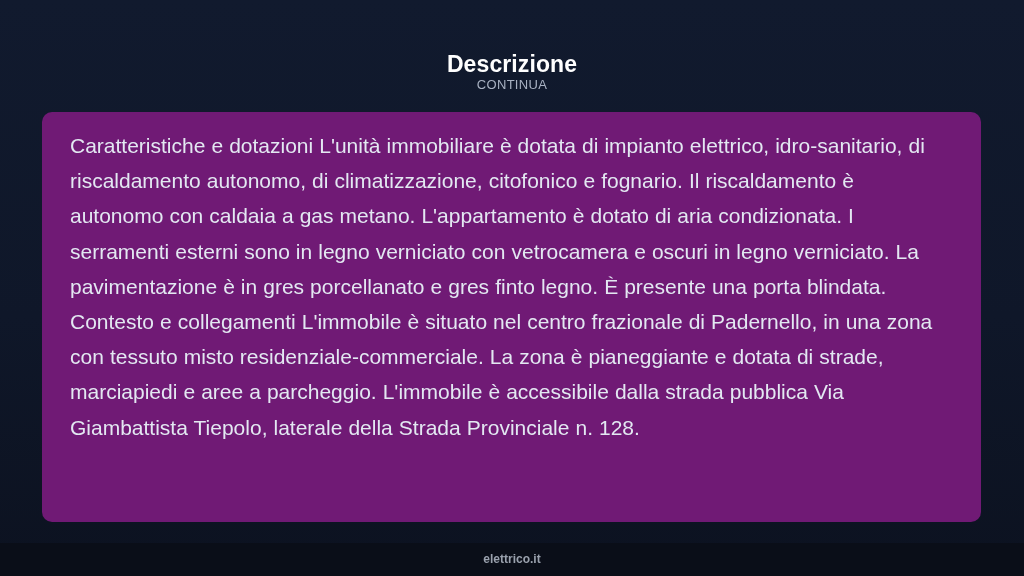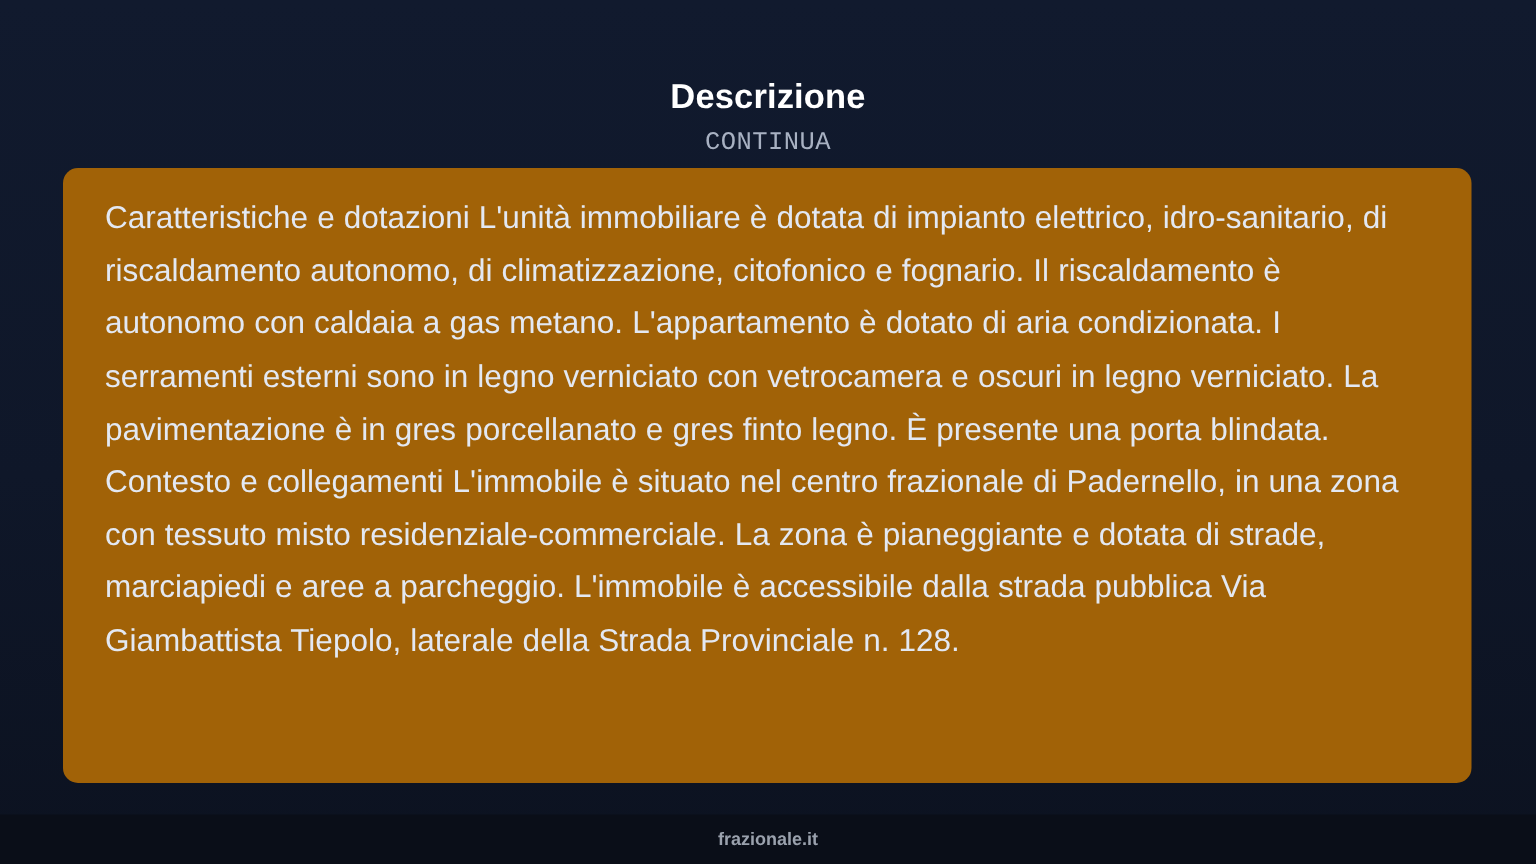--- a/index.html
+++ b/index.html
@@ -24,34 +24,32 @@
     }
     .title {
       font-size: 23px;
       font-weight: bold;
       color: #ffffff;
       line-height: 28px;
       letter-spacing: 0.1px;
       text-align: center;
     }
     .subtitle {
-      margin-top: 11px;
-      font-size: 17px;
+      font-size: 13px;
       color: #a8b1c2;
       line-height: 14px;
       letter-spacing: 0.3px;
-      font-family: Liberation Mono, monospace;
     }
     .card {
       position: absolute;
       left: 42px;
       top: 112px;
       width: 939px;
       height: 410px;
-      background: #a16207;
+      background: #701a75;
       border-radius: 10px;
       box-sizing: border-box;
       padding: 16px 28px 0 28px;
     }
     .card-text {
       font-size: 21px;
       line-height: 35.2px;
       color: #e3e8f2;
       margin: 0;
       word-spacing: 0.2px;
@@ -80,14 +78,14 @@
 <div class="header">
   <div class="title">Descrizione</div>
   <div class="subtitle">CONTINUA</div>
 </div>
 
 <div class="card">
   <p class="card-text">Caratteristiche e dotazioni L'unità immobiliare è dotata di impianto elettrico, idro-sanitario, di riscaldamento autonomo, di climatizzazione, citofonico e fognario. Il riscaldamento è autonomo con caldaia a gas metano. L'appartamento è dotato di aria condizionata. I serramenti esterni sono in legno verniciato con vetrocamera e oscuri in legno verniciato. La pavimentazione è in gres porcellanato e gres finto legno. È presente una porta blindata. Contesto e collegamenti L'immobile è situato nel centro frazionale di Padernello, in una zona con tessuto misto residenziale-commerciale. La zona è pianeggiante e dotata di strade, marciapiedi e aree a parcheggio. L'immobile è accessibile dalla strada pubblica Via Giambattista Tiepolo, laterale della Strada Provinciale n. 128.</p>
 </div>
 
 <div class="footer">
-  <span class="footer-text">frazionale.it</span>
+  <span class="footer-text">elettrico.it</span>
 </div>
 
 </body></html>

